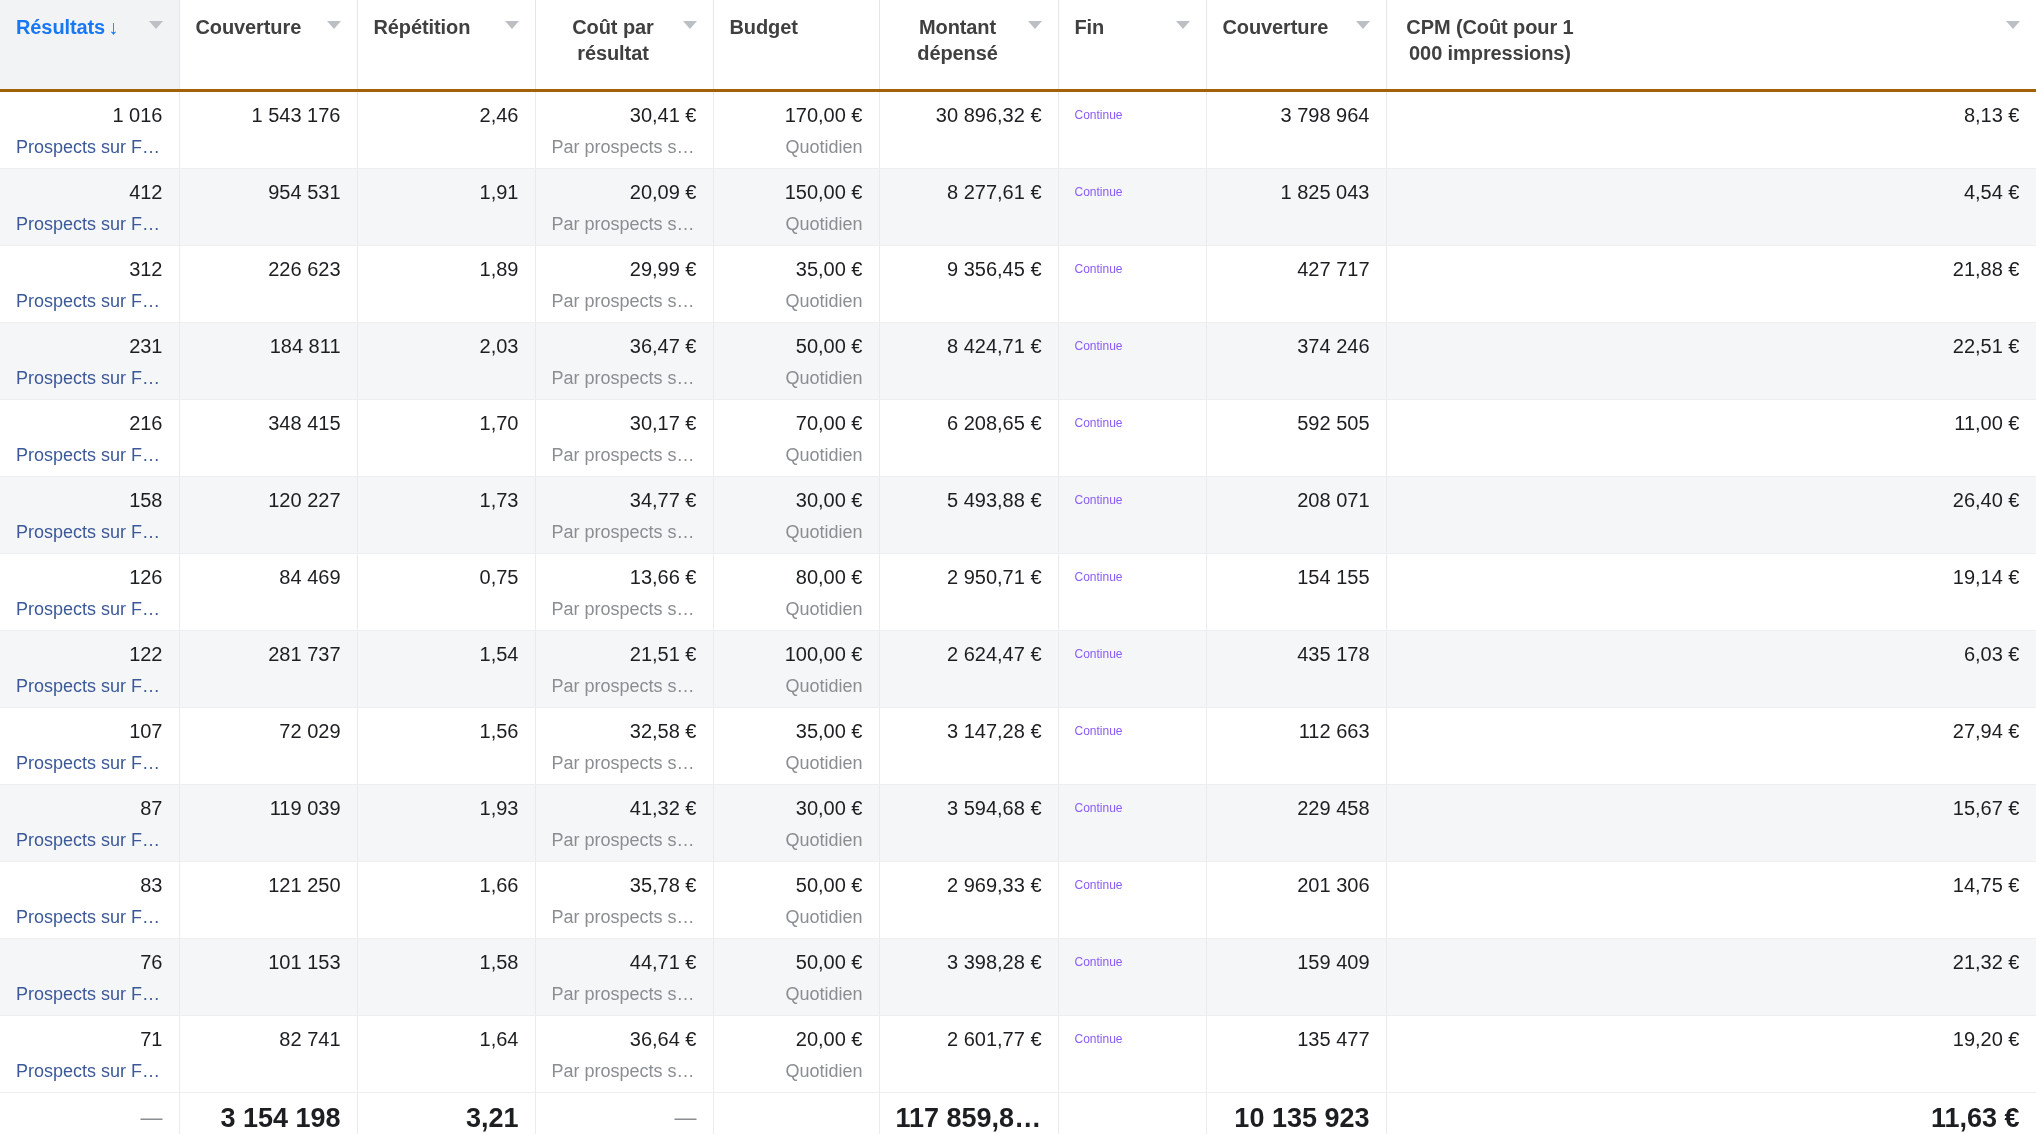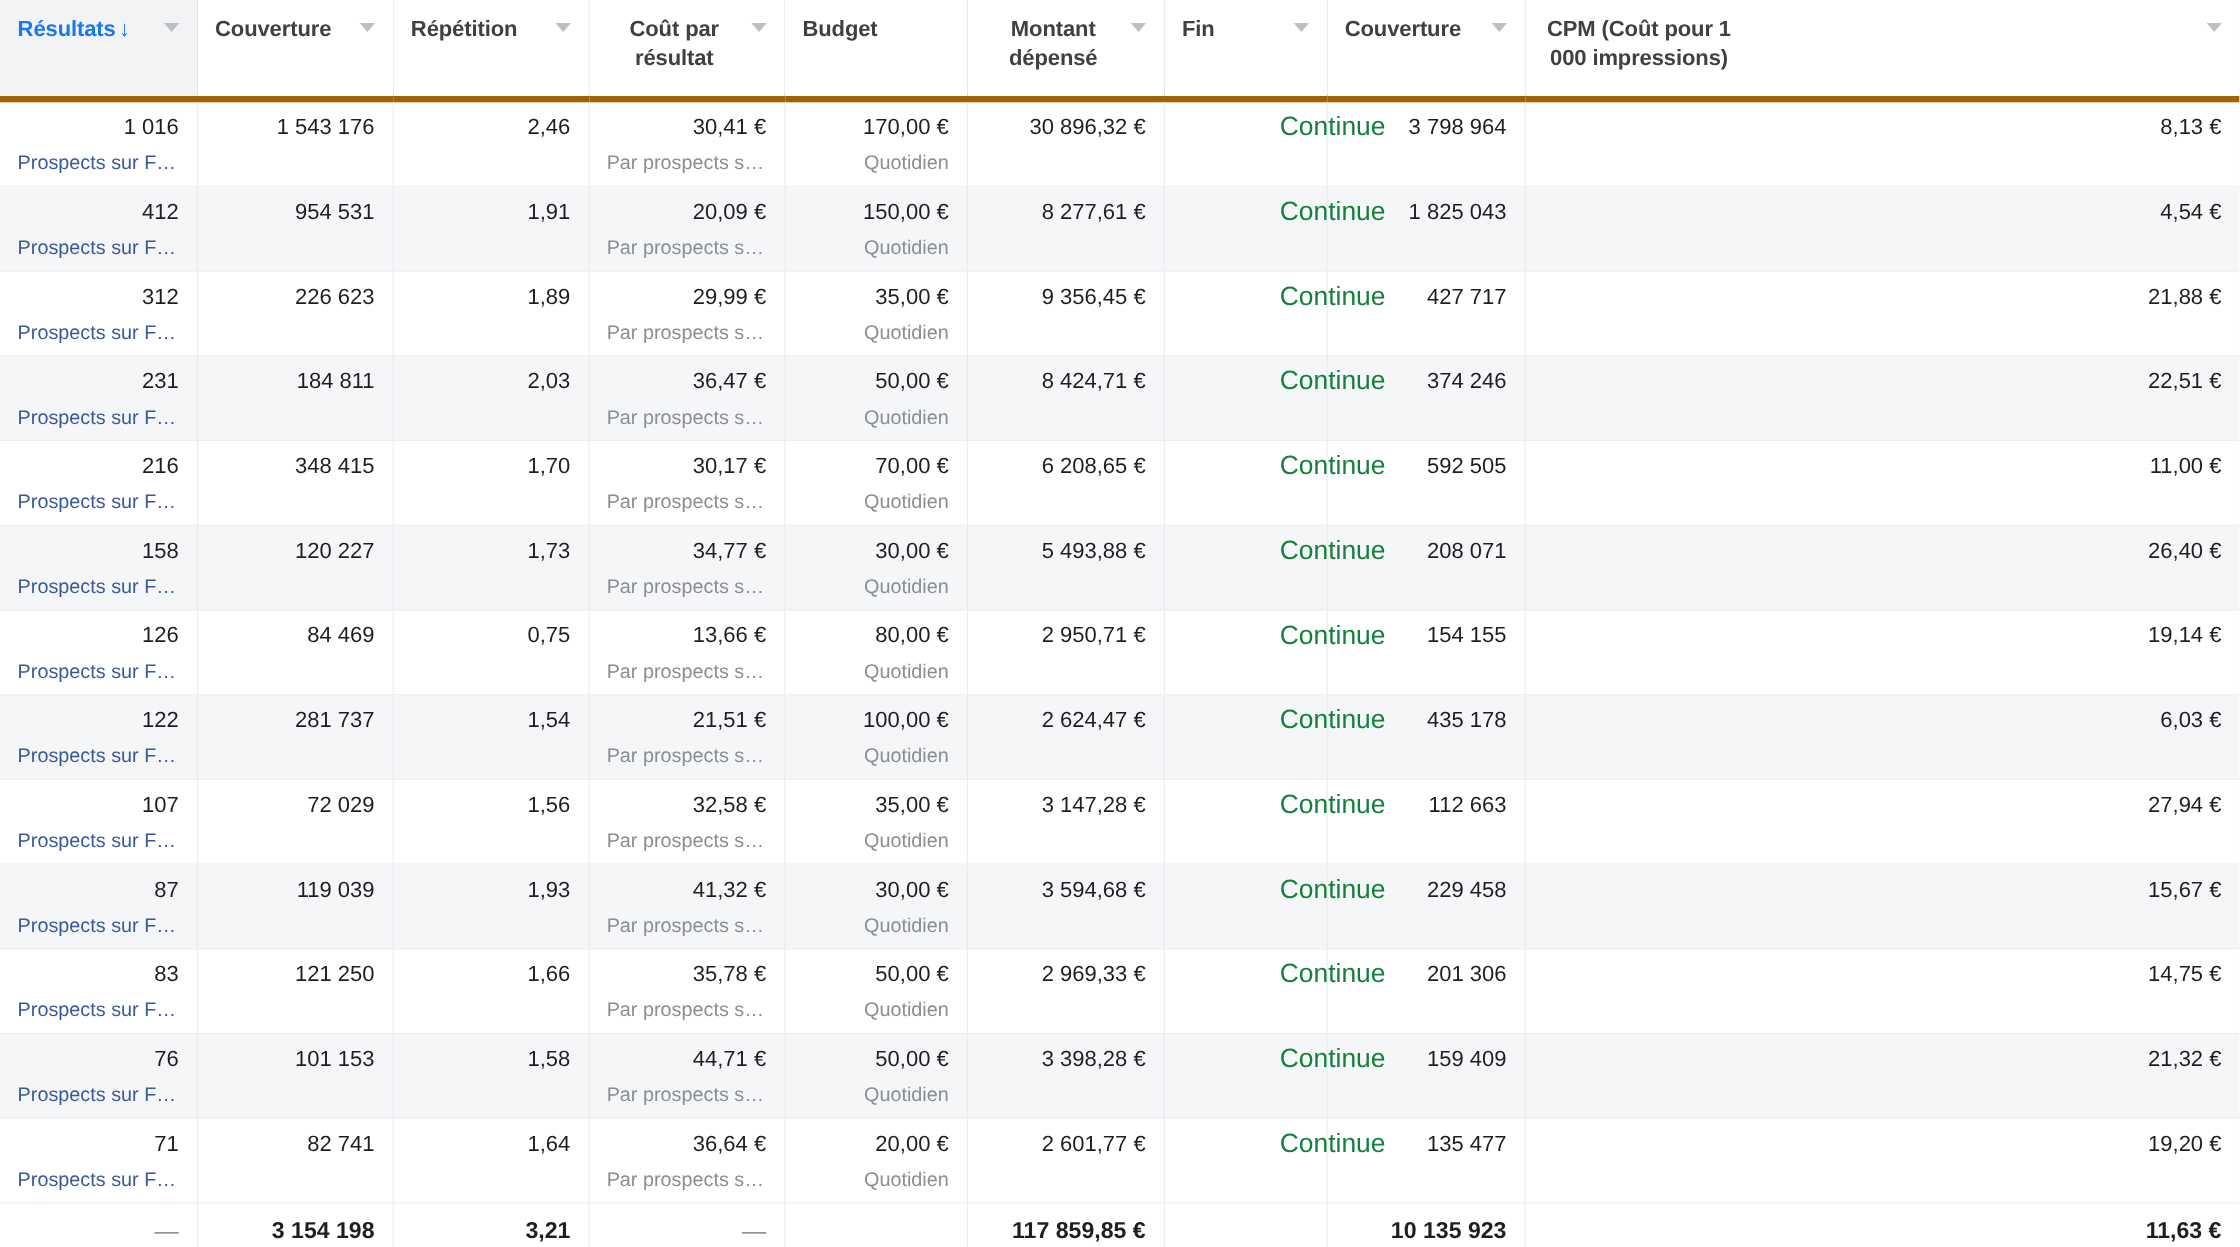--- a/index.html
+++ b/index.html
@@ -20,21 +20,21 @@
   table.grid {
     width: 2036px;
     border-collapse: collapse;
     table-layout: fixed;
   }
 
   
   thead tr { height: 90px; }
   th {
     background: #ffffff;
-    border-bottom: 6px solid #a16207;
+    border-bottom: 3px solid #a16207;
     border-right: 1px solid #e4e6eb;
     vertical-align: top;
     padding: 14px 16px 0 16px;
     position: relative;
   }
   th.sorted { background: #f2f3f5; }
   .th-inner {
     display: flex;
     align-items: flex-start;
     justify-content: space-between;
@@ -98,39 +98,39 @@
     overflow: hidden;
     text-overflow: ellipsis;
   }
   .sub.link {
     color: #3b5998;
     cursor: pointer;
   }
   .fin-val {
     display: block;
     line-height: 30px;
-    font-size: 24px;
-    color: #15803d;
-    text-align: right;
+    font-size: 12px;
+    color: #8b5cf6;
+    text-align: left;
     width: 185px;
   }
 
   
   tfoot tr { height: 96px; }
   tfoot td {
     background: #ffffff;
     border-top: 1px solid #dddfe2;
     border-right: 1px solid #e9ebee;
     border-bottom: none;
     padding: 10px 16px;
     vertical-align: top;
   }
   tfoot .val {
     font-weight: bold;
-    font-size: 21px;
+    font-size: 27px;
     color: #1c1e21;
   }
   .dash {
     display: inline-block;
     color: #8a8d91;
     font-size: 22px;
     line-height: 30px;
   }
 </style>
 </head>

